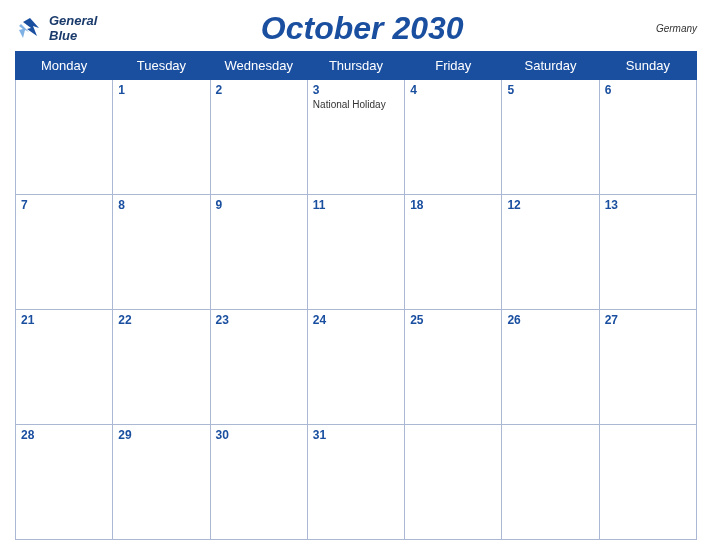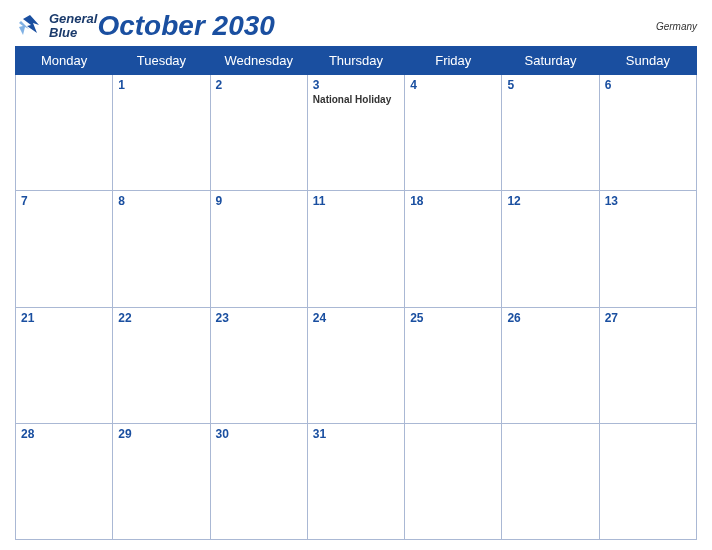--- a/index.html
+++ b/index.html
@@ -33,24 +33,24 @@
       font-weight: bold;
       line-height: 1.1;
     }
 
     .logo-bird {
       width: 30px;
       height: 30px;
     }
 
     .calendar-title {
-      font-size: 28px;
+      font-size: 32px;
       font-weight: bold;
       color: #1a4fa0;
-      text-align: left;
+      text-align: center;
       flex: 1;
     }
 
     .country-label {
       font-size: 10px;
       color: #333;
       min-width: 70px;
       text-align: right;
     }
 
@@ -84,21 +84,20 @@
       font-weight: bold;
       color: #1a4fa0;
       display: block;
     }
 
     .holiday-label {
       font-size: 10px;
       color: #333;
       margin-top: 2px;
       display: block;
-      font-weight: bold;
     }
 
     .empty-cell {
       background: #fff;
     }
   </style>
 </head>
 <body>
 
 <div class="header-top">

